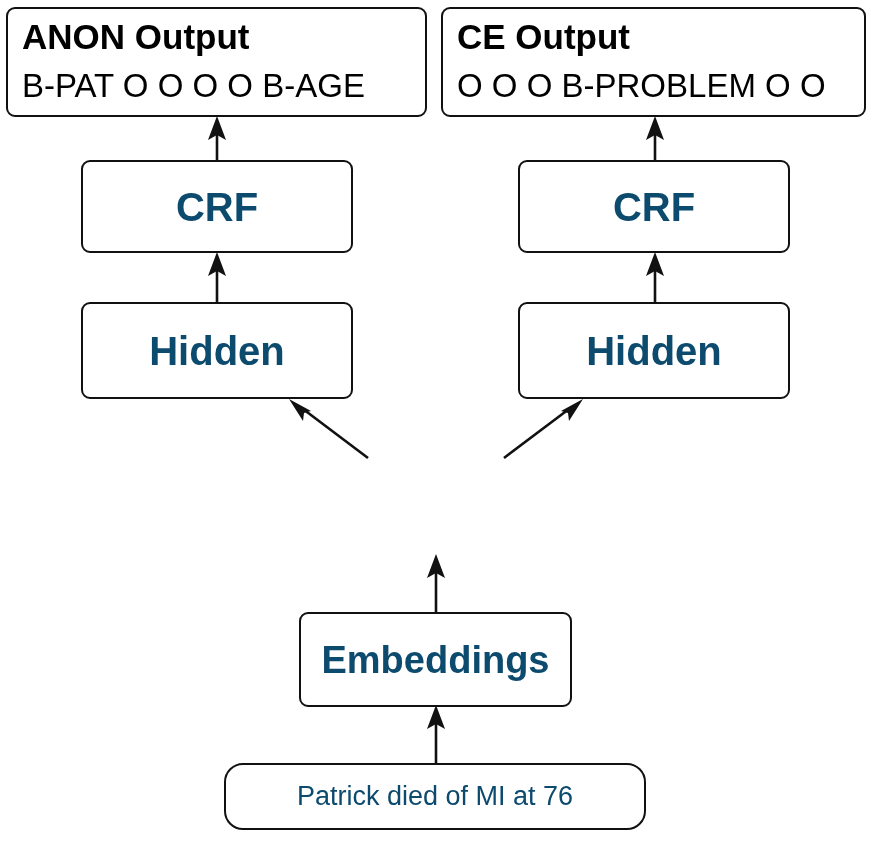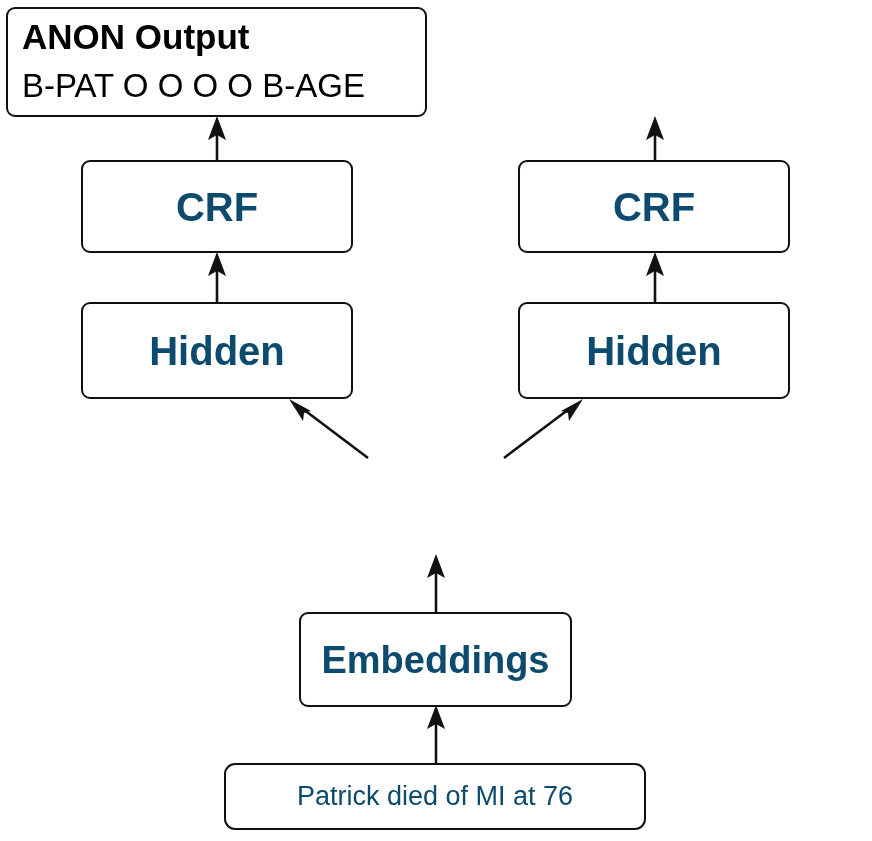--- a/index.html
+++ b/index.html
@@ -62,21 +62,21 @@
   #node-anon-output { left: 6px;   top: 7px;   width: 421px; height: 110px; }
   #node-ce-output   { left: 441px; top: 7px;   width: 425px; height: 110px; }
 
   
   #node-crf-left    { left: 81px;  top: 160px; width: 272px; height: 93px; }
   #node-crf-right   { left: 518px; top: 160px; width: 272px; height: 93px; }
   #node-hidden-left { left: 81px;  top: 302px; width: 272px; height: 97px; }
   #node-hidden-right{ left: 518px; top: 302px; width: 272px; height: 97px; }
   #node-bilstm      { left: 299px; top: 458px; width: 273px; height: 95px; }
   #node-embeddings  { left: 299px; top: 612px; width: 273px; height: 95px; }
-  #node-input-text  { left: 224px; top: 763px; width: 422px; height: 67px; border-radius: 11px; }
+  #node-input-text  { left: 224px; top: 763px; width: 422px; height: 67px; border-radius: 19px; }
 
   #node-crf-left .node-label,
   #node-crf-right .node-label      { font-size: 40px; }
   #node-hidden-left .node-label,
   #node-hidden-right .node-label   { font-size: 40px; }
   #node-bilstm .node-label         { font-size: 38px; }
   #node-embeddings .node-label     { font-size: 38px; }
   #node-input-text .node-label {
     font-size: 27px;
     font-weight: normal;
@@ -144,20 +144,24 @@
       <line class="arrow-line" x1="655" y1="160" x2="655" y2="133"></line>
       <polygon class="arrow-head" points="655,116 646,140 655,135 664,140"></polygon>
     </g>
   </svg>
 
   <div class="node output-box" id="node-anon-output">
     <div class="output-title">ANON Output</div>
     <div class="output-tags">B-PAT  O  O  O  O  B-AGE</div>
   </div>
 
+  <div class="node output-box" id="node-ce-output">
+    <div class="output-title">CE Output</div>
+    <div class="output-tags">O  O  O  B-PROBLEM  O  O</div>
+  </div>
 
   <div class="node" id="node-crf-left">
     <div class="node-label">CRF</div>
   </div>
 
   <div class="node" id="node-crf-right">
     <div class="node-label">CRF</div>
   </div>
 
   <div class="node" id="node-hidden-left">

